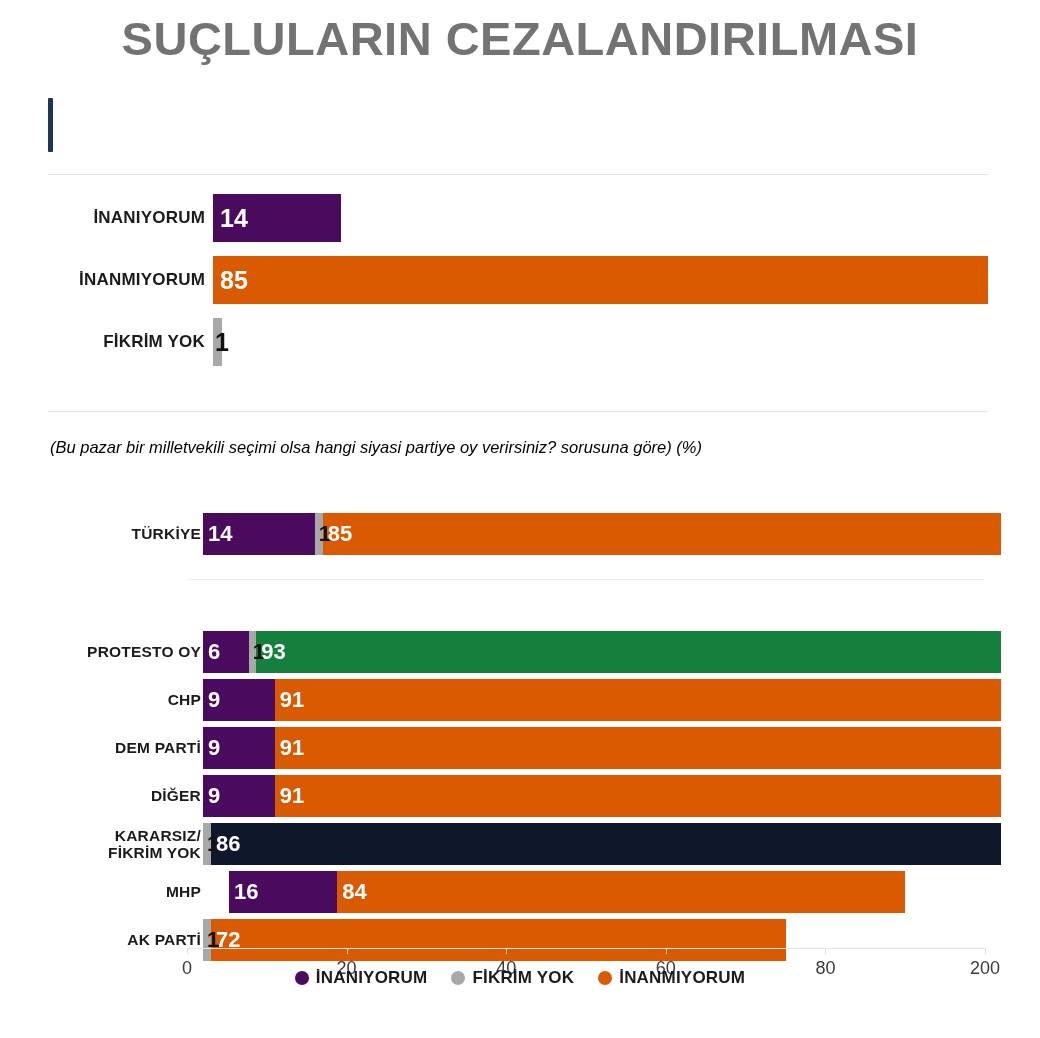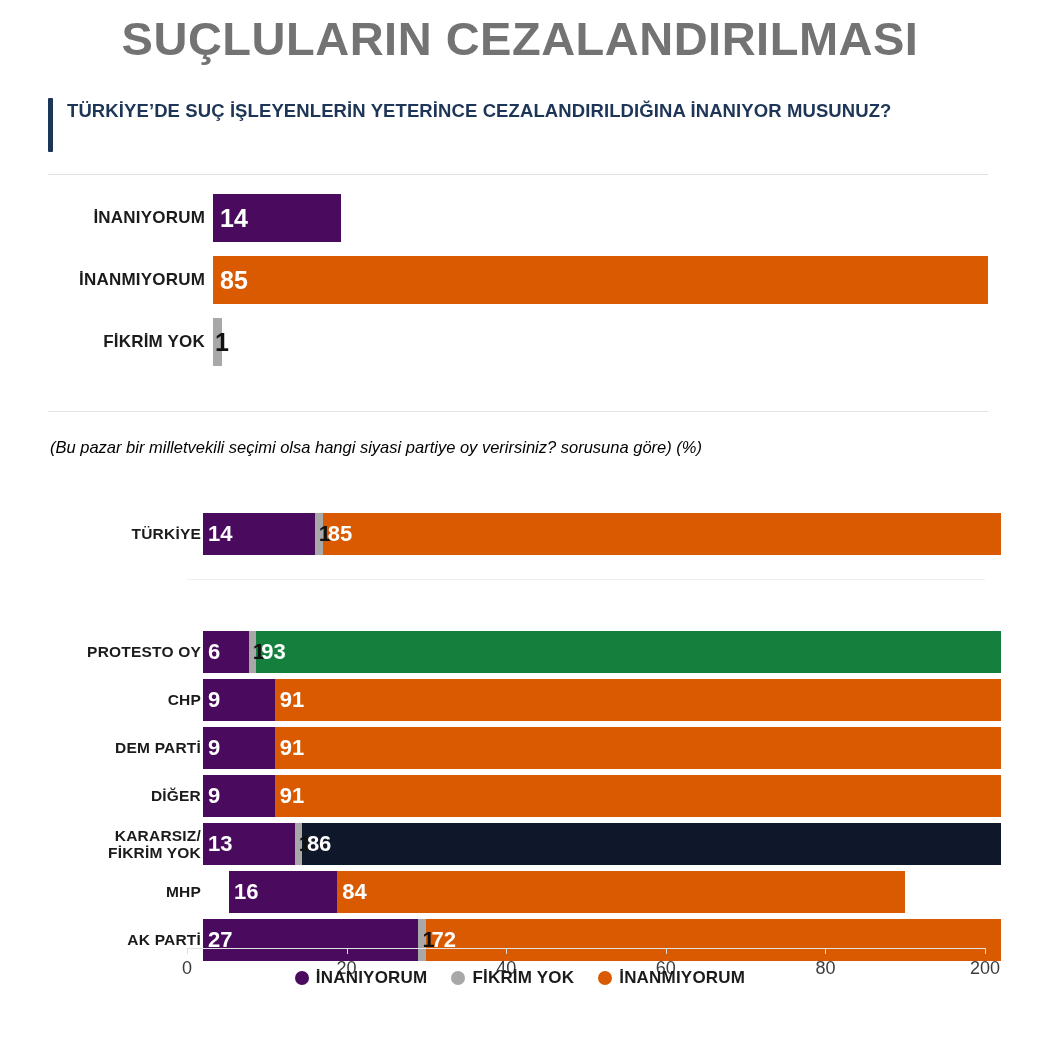--- a/index.html
+++ b/index.html
@@ -255,21 +255,20 @@
     white-space: nowrap;
   }
 </style>
 </head>
 <body>
 
 <div class="page-title">SUÇLULARIN CEZALANDIRILMASI</div>
 
 <div class="subtitle-wrap">
   <div class="subtitle-accent"></div>
-  <div class="subtitle-text">TÜRKİYE’DE SUÇ İŞLEYENLERİN YETERİNCE CEZALANDIRILDIĞINA İNANIYOR MUSUNUZ?</div>
 </div>
 
 <div class="divider top-rule"></div>
 <div class="divider mid-rule"></div>
 
 <div class="chart1">
   <div class="c1-axisline"></div>
   <div id="chart1-rows">
       <div class="c1-row" style="top: 8px;">
         <div class="c1-label" style="top: 50%; transform: translateY(-50%);">İNANIYORUM</div>
@@ -353,23 +352,20 @@
           </div>
           <div class="seg" style="width: 726.18px; background: rgb(217, 90, 0);">
             <span class="seg-val">91</span>
           </div>
         </div>
       </div>
       <div class="c2-row" style="top: 351px;">
         <div class="c2-label">KARARSIZ/
 FİKRİM YOK</div>
         <div class="c2-track" style="width: 798px;">
-          <div class="seg" style="width: 103.74px; background: rgb(74, 10, 94);">
-            <span class="seg-val">13</span>
-          </div>
           <div class="seg" style="width: 8px; background: rgb(168, 168, 168);">
             <span class="seg-val dark outside">1</span>
           </div>
           <div class="seg" style="width: 790px; background: #0f172a;">
             <span class="seg-val">86</span>
           </div>
         </div>
       </div>
       <div class="c2-row" style="top: 399px;">
         <div class="c2-label">MHP</div>
@@ -378,23 +374,20 @@
             <span class="seg-val">16</span>
           </div>
           <div class="seg" style="width: 670.32px; background: rgb(217, 90, 0);">
             <span class="seg-val">84</span>
           </div>
         </div>
       </div>
       <div class="c2-row" style="top: 447px;">
         <div class="c2-label">AK PARTİ</div>
         <div class="c2-track" style="width: 798px;">
-          <div class="seg" style="width: 215.46px; background: rgb(74, 10, 94);">
-            <span class="seg-val">27</span>
-          </div>
           <div class="seg" style="width: 8px; background: rgb(168, 168, 168);">
             <span class="seg-val dark outside">1</span>
           </div>
           <div class="seg" style="width: 574.56px; background: rgb(217, 90, 0);">
             <span class="seg-val">72</span>
           </div>
         </div>
       </div>
       <div class="c2-sep" style="top: 107px;"></div>
     </div>

